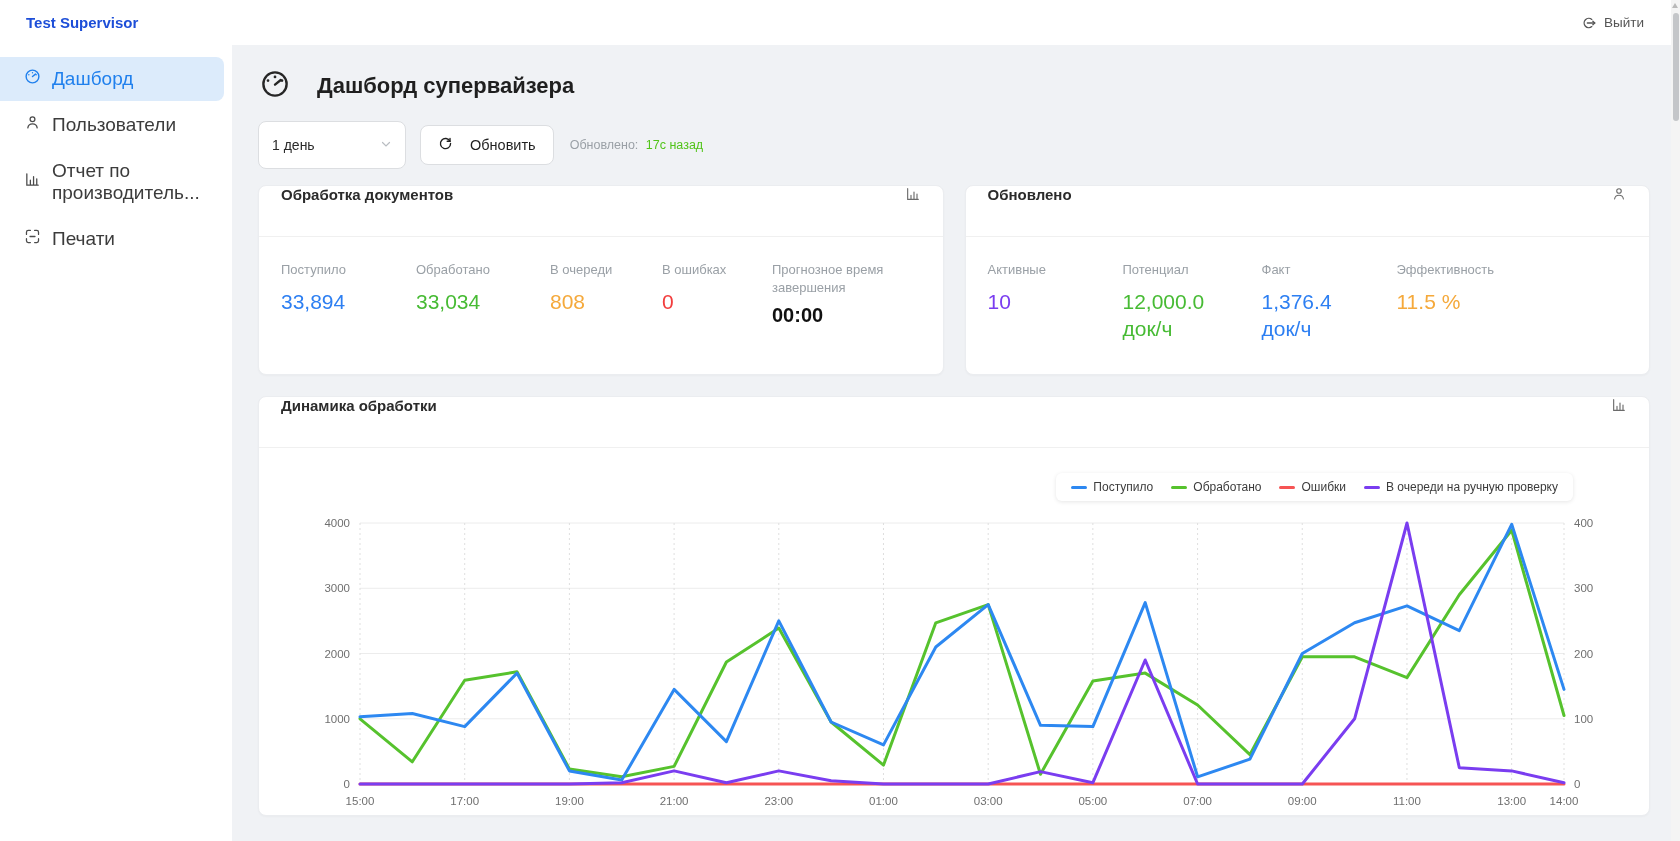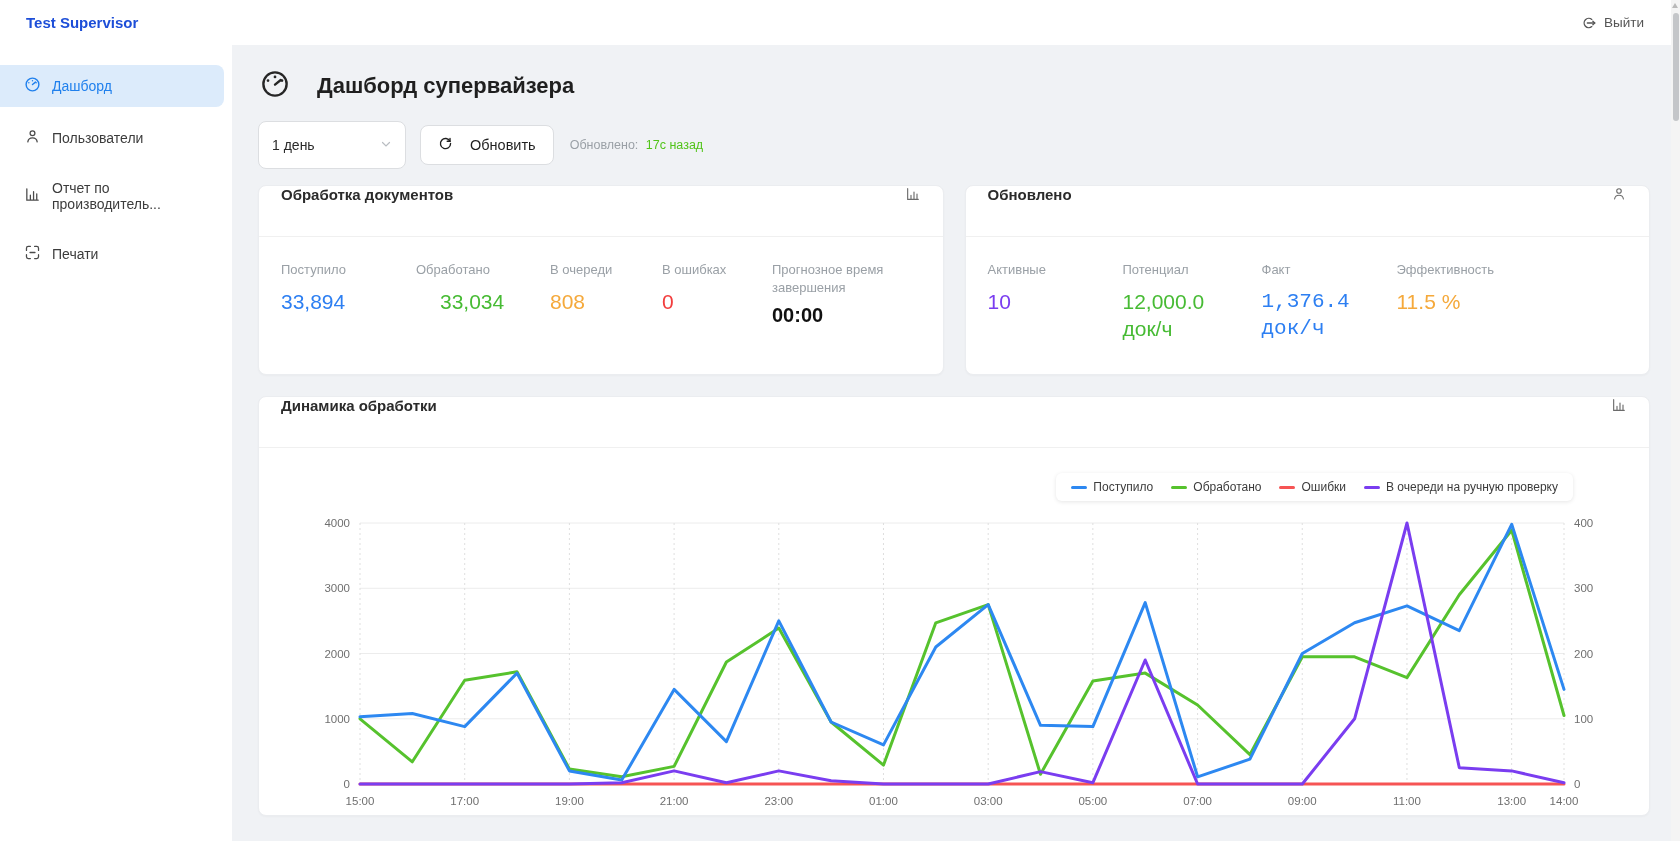--- a/index.html
+++ b/index.html
@@ -8,21 +8,21 @@
 
   
   .topbar { height:45px; display:flex; align-items:center; justify-content:space-between; padding:0 36px 0 26px; background:#fff; }
   .app-title { font-size:15px; font-weight:bold; color:#1d4ed8; }
   .logout { display:flex; align-items:center; gap:7px; font-size:13.5px; color:#555; cursor:pointer; }
   .logout svg { display:block; }
 
   
   .app { display:flex; height:796px; }
   .sidebar { width:232px; background:#fff; padding-top:10px; flex-shrink:0; }
-  .side-item { display:flex; align-items:center; gap:11px; margin:10px 8px 2px 0; padding:11px 10px 11px 24px; border-radius:0 8px 8px 0; font-size:14px; color:#3c3c3c; cursor:pointer; }
+  .side-item { display:flex; align-items:center; gap:11px; margin:2px 8px 2px 0; padding:11px 10px 11px 24px; border-radius:0 8px 8px 0; font-size:19px; color:#3c3c3c; cursor:pointer; }
   .side-item svg { flex-shrink:0; }
   .side-item.active { background:#dcebfb; color:#2080ed; }
 
   .main { flex:1; background:#f0f2f5; padding:18px 30px 0 26px; overflow:hidden; }
 
   
   .page-head { display:flex; align-items:center; gap:27px; margin:6px 0 18px 2px; }
   .page-head h1 { font-size:22px; font-weight:bold; color:#1f1f1f; }
 
   .controls { display:flex; align-items:center; margin-bottom:16px; }
@@ -155,21 +155,21 @@
                 <path d="M9 19v-5M13.5 19V9M18 19v-7"></path>
               </svg></span>
         </div>
         <div class="card-body c1">
           <div class="stat">
             <div class="lb">Поступило</div>
             <div class="vl" style="color: rgb(45, 127, 242);">33,894</div>
           </div>
           <div class="stat">
             <div class="lb">Обработано</div>
-            <div class="vl" style="color: rgb(71, 187, 52); margin-left: 24px;">33,034</div>
+            <div class="vl" style="color: rgb(71, 187, 52);">33,034</div>
           </div>
           <div class="stat">
             <div class="lb">В очереди</div>
             <div class="vl" style="color: rgb(245, 169, 59);">808</div>
           </div>
           <div class="stat">
             <div class="lb">В ошибках</div>
             <div class="vl" style="color: rgb(242, 61, 61);">0</div>
           </div>
           <div class="stat time">
@@ -191,21 +191,21 @@
           <div class="stat">
             <div class="lb">Активные</div>
             <div class="vl" style="color: rgb(122, 61, 240);"><span>10</span></div>
           </div>
           <div class="stat">
             <div class="lb">Потенциал</div>
             <div class="vl" style="color: rgb(71, 187, 52);"><span>12,000.0</span><span class="u">док/ч</span></div>
           </div>
           <div class="stat">
             <div class="lb">Факт</div>
-            <div class="vl" style="color: rgb(45, 127, 242); font-family: Liberation Mono, monospace;"><span>1,376.4</span><span class="u">док/ч</span></div>
+            <div class="vl" style="color: rgb(45, 127, 242);"><span>1,376.4</span><span class="u">док/ч</span></div>
           </div>
           <div class="stat">
             <div class="lb">Эффективность</div>
             <div class="vl" style="color: rgb(245, 169, 59);"><span>11.5 %</span></div>
           </div>
         </div>
       </section>
     </div>
 
     <section class="card chart-card">

